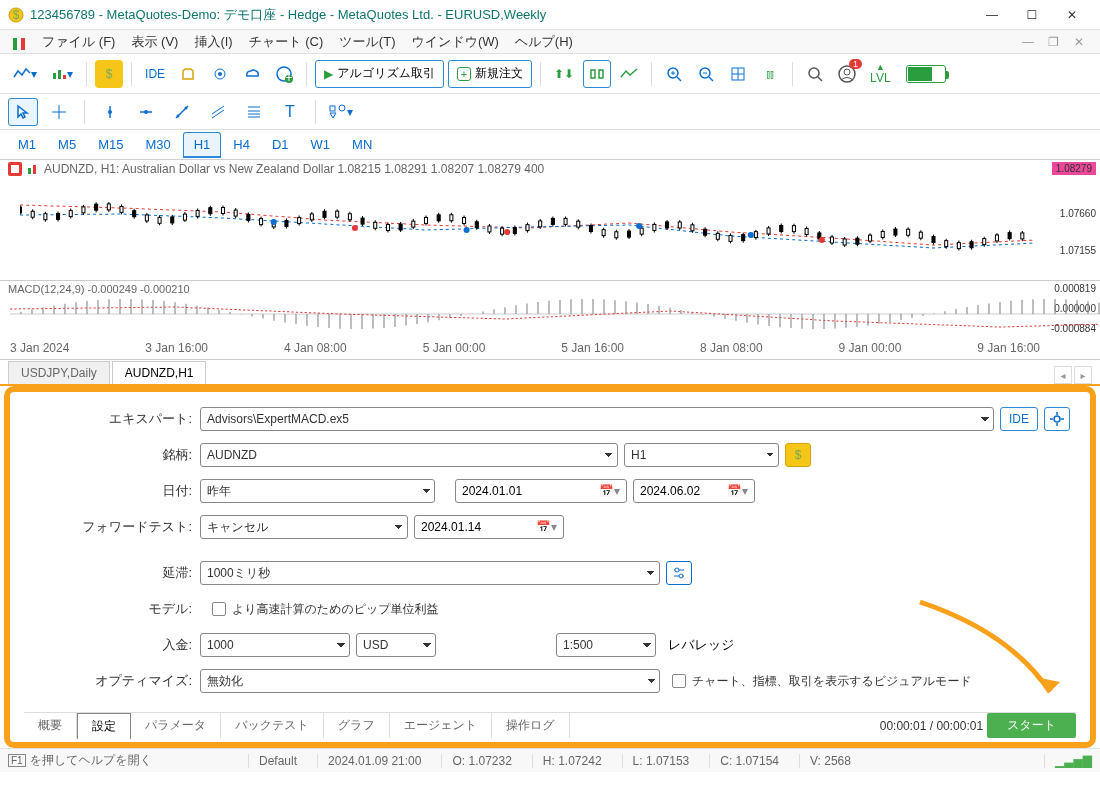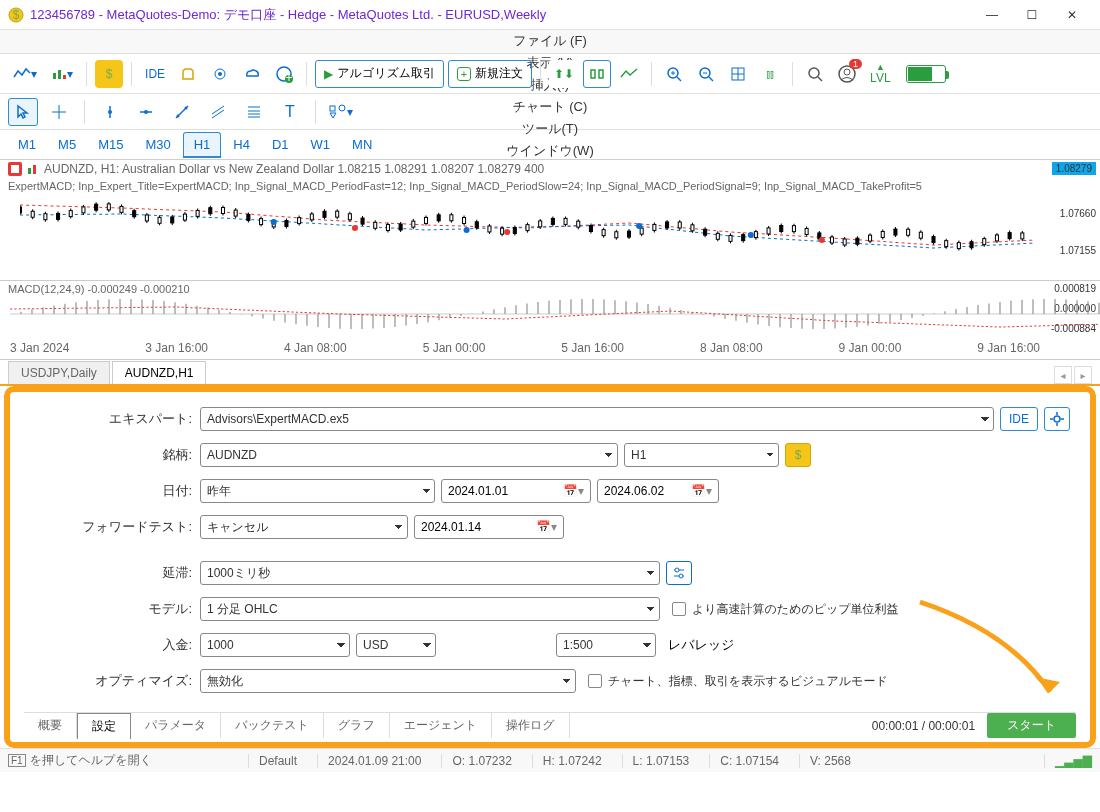--- a/index.html
+++ b/index.html
@@ -1,25 +1,25 @@
 <!DOCTYPE html>
 <html><head>
 <meta charset="utf-8">
 <style>
 * { box-sizing: border-box; margin: 0; padding: 0; font-family: "Segoe UI", Arial, sans-serif; font-size: 12px; }
 body { background: #fff; width: 1100px; height: 812px; overflow: hidden; position: relative; }
 
 
 .titlebar { height: 30px; display: flex; align-items: center; padding: 0 8px; border-bottom: 1px solid #e0e0e0; }
 .titlebar .icon { width: 16px; height: 16px; margin-right: 6px; }
-.titlebar .title { flex: 1; color: #6d28d9; font-size: 13px; }
+.titlebar .title { flex: 1; color: #0f766e; font-size: 13px; }
 .titlebar .winbtn { width: 40px; height: 28px; display: flex; align-items: center; justify-content: center; color: #333; }
 
 
-.menubar { height: 24px; display: flex; align-items: center; padding: 0 4px; border-bottom: 1px solid #e0e0e0; background: #f8f8f8; flex-direction: column; }
+.menubar { height: 24px; display: flex; align-items: flex-end; padding: 0 4px; border-bottom: 1px solid #e0e0e0; background: #f8f8f8; }
 .menubar .appicon { width: 18px; height: 18px; margin: 0 6px; }
 .menubar .menuitem { padding: 2px 8px; color: #333; font-size: 13px; cursor: pointer; }
 .menubar .right { margin-left: auto; display: flex; }
 .menubar .right .sb { width: 18px; height: 18px; margin: 0 4px; color: #999; }
 
 
 .toolbar1 { height: 40px; display: flex; align-items: center; padding: 0 8px; border-bottom: 1px solid #e0e0e0; gap: 4px; }
 .tbtn { height: 28px; min-width: 28px; border: 1px solid transparent; border-radius: 3px; display: inline-flex; align-items: center; justify-content: center; padding: 0 4px; cursor: pointer; color: #0a6ed1; background: #fff; }
 .tbtn.yellow { background: #f5c518; color: #7a5; border-radius: 4px; width: 28px; }
 .tbtn.bordered { border: 1px solid #2c8ad6; }
@@ -43,21 +43,21 @@
 .tfbar { height: 30px; display: flex; align-items: center; padding: 0 8px; border-bottom: 1px solid #d0d0d0; gap: 2px; }
 .tftab { padding: 4px 10px; color: #0a6ed1; cursor: pointer; font-size: 13px; }
 .tftab.active { border: 1px solid #2c8ad6; border-bottom: 2px solid #2c8ad6; border-radius: 3px 3px 0 0; background: #eaf4fd; }
 
 
 .chartarea { position: relative; height: 200px; border-bottom: 1px solid #ccc; background: #fff; overflow: hidden; }
 .chart-header { position: absolute; top: 2px; left: 8px; font-size: 11px; color: #666; display: flex; align-items: center; gap: 4px; }
 .chart-header .ci { width: 14px; height: 14px; }
 .chart-subtext { position: absolute; top: 20px; left: 8px; font-size: 11px; color: #666; white-space: nowrap; }
 .price-label { position: absolute; right: 4px; font-size: 10px; color: #333; }
-.price-label.hl { background: #0ea5e9; padding: 1px 4px; top: 2px; }
+.price-label.hl { background: #ec4899; padding: 1px 4px; top: 2px; }
 .price-label.p2 { top: 48px; }
 .price-label.p3 { top: 85px; }
 .subchart { position: absolute; left: 0; right: 0; top: 120px; height: 60px; border-top: 1px solid #ccc; }
 .subchart-label { position: absolute; top: 2px; left: 8px; font-size: 11px; color: #666; }
 .timeaxis { position: absolute; left: 0; right: 0; bottom: 0; height: 18px; display: flex; justify-content: space-between; padding: 0 60px 0 10px; font-size: 10px; color: #666; }
 .candle-row { position: absolute; top: 30px; left: 20px; right: 65px; height: 70px; }
 
 
 .charttabs { height: 26px; display: flex; align-items: flex-end; padding: 0 8px; border-bottom: 2px solid #f9a11b; position: relative; }
 .ctab { padding: 4px 12px; border: 1px solid #ccc; border-bottom: none; margin-right: 2px; background: #f0f0f0; color: #666; font-size: 12px; cursor: pointer; }
@@ -77,21 +77,21 @@
 .mini-btn.ide { width: 38px; color: #0a6ed1; font-weight: 500; border-color: #2c8ad6; }
 .mini-btn.gear { color: #0a6ed1; border-color: #2c8ad6; }
 .mini-btn.dollar { background: #f5c518; border-color: #d4a50a; color: #7a5; }
 .cb-row { display: flex; align-items: center; gap: 6px; font-size: 13px; color: #333; }
 .cb { width: 14px; height: 14px; border: 1px solid #888; border-radius: 2px; }
 
 
 .bottom-tabs { position: absolute; bottom: 4px; left: 14px; right: 14px; height: 26px; display: flex; align-items: center; border-top: 1px solid #ddd; }
 .btab { padding: 4px 14px; font-size: 12px; color: #666; cursor: pointer; border-right: 1px solid #ddd; }
 .btab.active { background: #fff; border: 1px solid #888; border-bottom: none; color: #000; }
-.btab-right { margin-left: auto; display: flex; align-items: center; gap: 12px; }
+.btab-right { margin-left: auto; display: flex; align-items: center; gap: 4px; }
 .timer { font-size: 12px; color: #333; }
 .start-btn { background: #4caf50; color: #fff; padding: 4px 20px; border-radius: 2px; font-size: 12px; cursor: pointer; }
 
 
 .statusbar { height: 24px; display: flex; align-items: center; padding: 0 8px; border-top: 1px solid #e0e0e0; background: #f8f8f8; gap: 20px; font-size: 12px; color: #666; white-space: nowrap; overflow: hidden; }
 .statusbar > span { border-left: 1px solid #ddd; padding-left: 10px; }
 .statusbar > span:first-child { border: none; padding-left: 0; flex: 0 0 220px; overflow: hidden; }
 .statusbar .bars { margin-left: auto; color: #4caf50; }
 
 svg { display: block; }
@@ -305,21 +305,20 @@
     <svg class="ci" viewBox="0 0 14 14">
         <rect width="14" height="14" fill="#e53935" rx="2"></rect>
         <rect x="3" y="3" width="8" height="8" fill="#fff"></rect>
       </svg>
     <svg class="ci" viewBox="0 0 14 14">
         <rect x="2" y="6" width="3" height="6" fill="#2a9d3f"></rect>
         <rect x="7" y="3" width="3" height="9" fill="#e53935"></rect>
       </svg>
     <span>AUDNZD, H1:  Australian Dollar vs New Zealand Dollar  1.08215 1.08291 1.08207 1.08279  400</span>
   </div>
-  <div class="chart-subtext">ExpertMACD; Inp_Expert_Title=ExpertMACD; Inp_Signal_MACD_PeriodFast=12; Inp_Signal_MACD_PeriodSlow=24; Inp_Signal_MACD_PeriodSignal=9; Inp_Signal_MACD_TakeProfit=5</div>
   <div class="price-label hl">1.08279</div>
   <div class="price-label p2">1.07660</div>
   <div class="price-label p3">1.07155</div>
 
   <div class="candle-row">
     <svg width="100%" height="70" viewBox="0 0 1000 70" preserveAspectRatio="none">
       <polyline points="0,15 100,18 200,22 300,30 400,35 500,38 600,33 700,42 800,48 900,55 1000,50" stroke="#e53935" fill="none" stroke-dasharray="3,3"></polyline>
       <polyline points="0,25 100,24 200,28 300,34 400,40 500,37 600,35 700,46 800,52 900,58 1000,53" stroke="#0a6ed1" fill="none" stroke-dasharray="3,3"></polyline>
 
       <g stroke="#000" stroke-width="1">
@@ -649,21 +648,21 @@
   </div>
   <div class="form-row">
     <label>銘柄:</label>
     <select class="fselect" style="width:418px"><option>AUDNZD</option></select>
     <select class="fselect" style="width:155px;margin-left:6px"><option>H1</option></select>
     <div class="mini-btn dollar">$</div>
   </div>
   <div class="form-row">
     <label>日付:</label>
     <select class="fselect" style="width:235px"><option>昨年</option></select>
-    <div class="date-input" style="width:150px;margin-left:6px">
+    <div class="date-input" style="width:172px;margin-left:20px">
         <span>2024.01.01</span>
         <span class="cal">📅▾</span>
       </div>
     <div class="date-input" style="width:122px;margin-left:6px">
         <span>2024.06.02</span>
         <span class="cal">📅▾</span>
       </div>
   </div>
   <div class="form-row">
     <label>フォワードテスト:</label>
@@ -680,36 +679,35 @@
       <svg width="14" height="14" viewBox="0 0 14 14">
           <line x1="2" y1="4" x2="12" y2="4" stroke="#0a6ed1"></line>
           <circle cx="5" cy="4" r="2" fill="#fff" stroke="#0a6ed1"></circle>
           <line x1="2" y1="10" x2="12" y2="10" stroke="#0a6ed1"></line>
           <circle cx="9" cy="10" r="2" fill="#fff" stroke="#0a6ed1"></circle>
         </svg>
     </div>
   </div>
   <div class="form-row">
     <label>モデル:</label>
-    <select class="fselect" style="width:460px"><option>1 分足 OHLC</option></select>
     <div class="cb-row" style="margin-left:12px">
       <div class="cb"></div>
       <span>より高速計算のためのピップ単位利益</span>
     </div>
   </div>
   <div class="form-row">
     <label>入金:</label>
     <select class="fselect" style="width:150px"><option>1000</option></select>
     <select class="fselect" style="width:80px;margin-left:6px"><option>USD</option></select>
     <select class="fselect" style="width:100px;margin-left:120px"><option>1:500</option></select>
     <span style="margin-left:12px;font-size:13px">レバレッジ</span>
   </div>
   <div class="form-row">
     <label>オプティマイズ:</label>
-    <select class="fselect" style="width:376px"><option>無効化</option></select>
+    <select class="fselect" style="width:460px"><option>無効化</option></select>
     <div class="cb-row" style="margin-left:12px">
       <div class="cb"></div>
       <span>チャート、指標、取引を表示するビジュアルモード</span>
     </div>
   </div>
 
   <svg class="arrow-overlay" style="right:20px;top:200px" width="160" height="120">
     <path d="M 10 10 Q 100 40 140 100" stroke="#f9a11b" stroke-width="5" fill="none"></path>
     <polygon points="140,100 125,85 150,90" fill="#f9a11b"></polygon>
   </svg>

